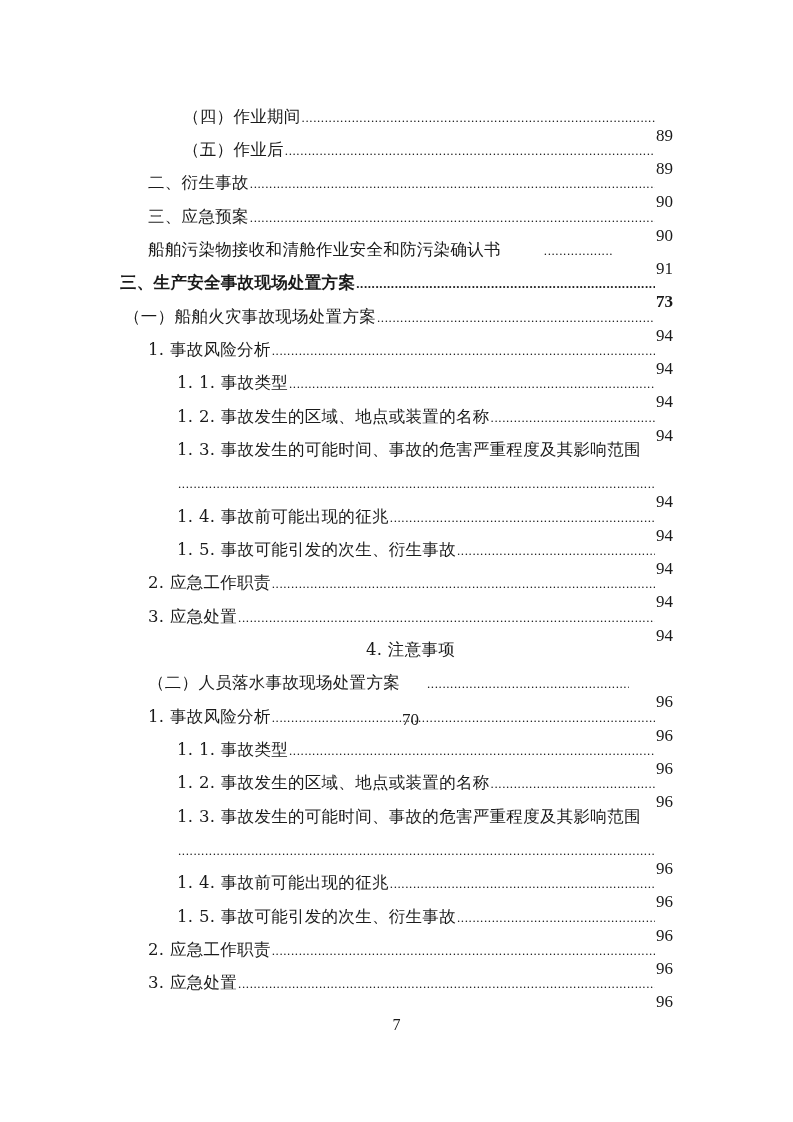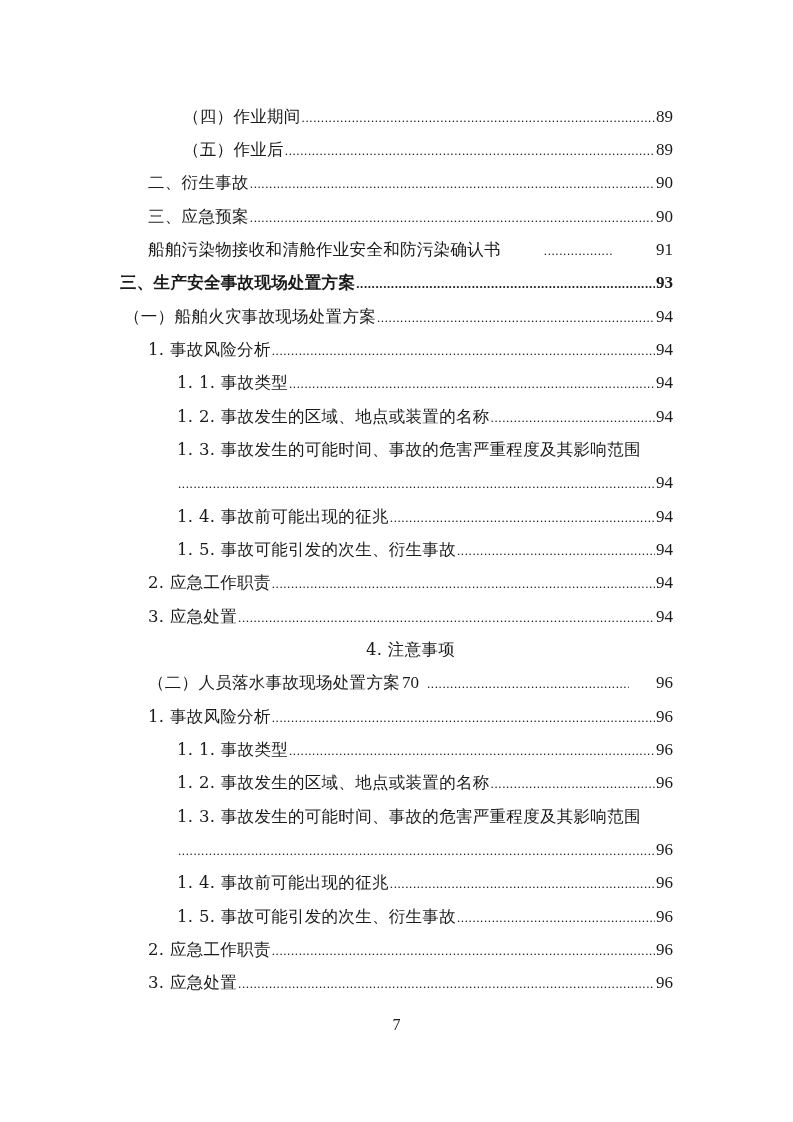--- a/index.html
+++ b/index.html
@@ -7,21 +7,21 @@
          font-family: "DejaVu Serif", "Liberation Serif", serif; color: #1a1a1a; }
   .page { position: absolute; left: 0; top: 0; width: 793px; height: 1122px; background: #fff; padding-left: 21px; }
   .toc { position: absolute; left: 0; top: 100px; width: 793px; }
   .row { position: absolute; height: 33px; display: flex; align-items: center;
          right: 120px; font-size: 16.5px; line-height: 33px; white-space: nowrap; }
   .row .label { flex: 0 0 auto; letter-spacing: 0.3px; }
   .row .leader { flex: 1 1 auto; overflow: hidden; margin: 0 1px; color: #1a1a1a;
                  font-family: "Liberation Serif", serif; letter-spacing: 0.6px;
                  white-space: nowrap; align-self: center; position: relative; top: 1px; font-size: 13px; }
   .row .leader::before { content: "......................................................................................................................................................................................................................................................"; }
-  .row .pg { flex: 0 0 auto; font-family: "Liberation Serif", serif; font-size: 17px; }
+  .row .pg { flex: 0 0 auto; font-family: "Liberation Serif", serif; font-size: 17px; margin-top: 37px; }
   .pagenum { position: absolute; top: 1016px; left: 0; width: 793px; text-align: center;
              font-family: "Liberation Serif", serif; font-size: 16px; }
 </style>
 </head>
 <body>
 
 <div class="page">
   <div class="toc" id="toc">
       <div class="row" style="left: 183px; top: 0px;">
         <span class="label">（四）作业期间</span>
@@ -44,21 +44,21 @@
         <span class="pg">90</span>
       </div>
       <div class="row" style="left: 148px; top: 133px; gap: 42px;">
         <span class="label">船舶污染物接收和清舱作业安全和防污染确认书</span>
         <span class="leader"></span>
         <span class="pg">91</span>
       </div>
       <div class="row" style="left: 120px; top: 166px; font-weight: bold;">
         <span class="label">三、生产安全事故现场处置方案</span>
         <span class="leader"></span>
-        <span class="pg">93</span>
+        <span class="pg">73</span>
       </div>
       <div class="row" style="left: 124px; top: 200px;">
         <span class="label">（一）船舶火灾事故现场处置方案</span>
         <span class="leader"></span>
         <span class="pg">94</span>
       </div>
       <div class="row" style="left: 148px; top: 233px;">
         <span class="label">1. 事故风险分析</span>
         <span class="leader"></span>
         <span class="pg">94</span>

